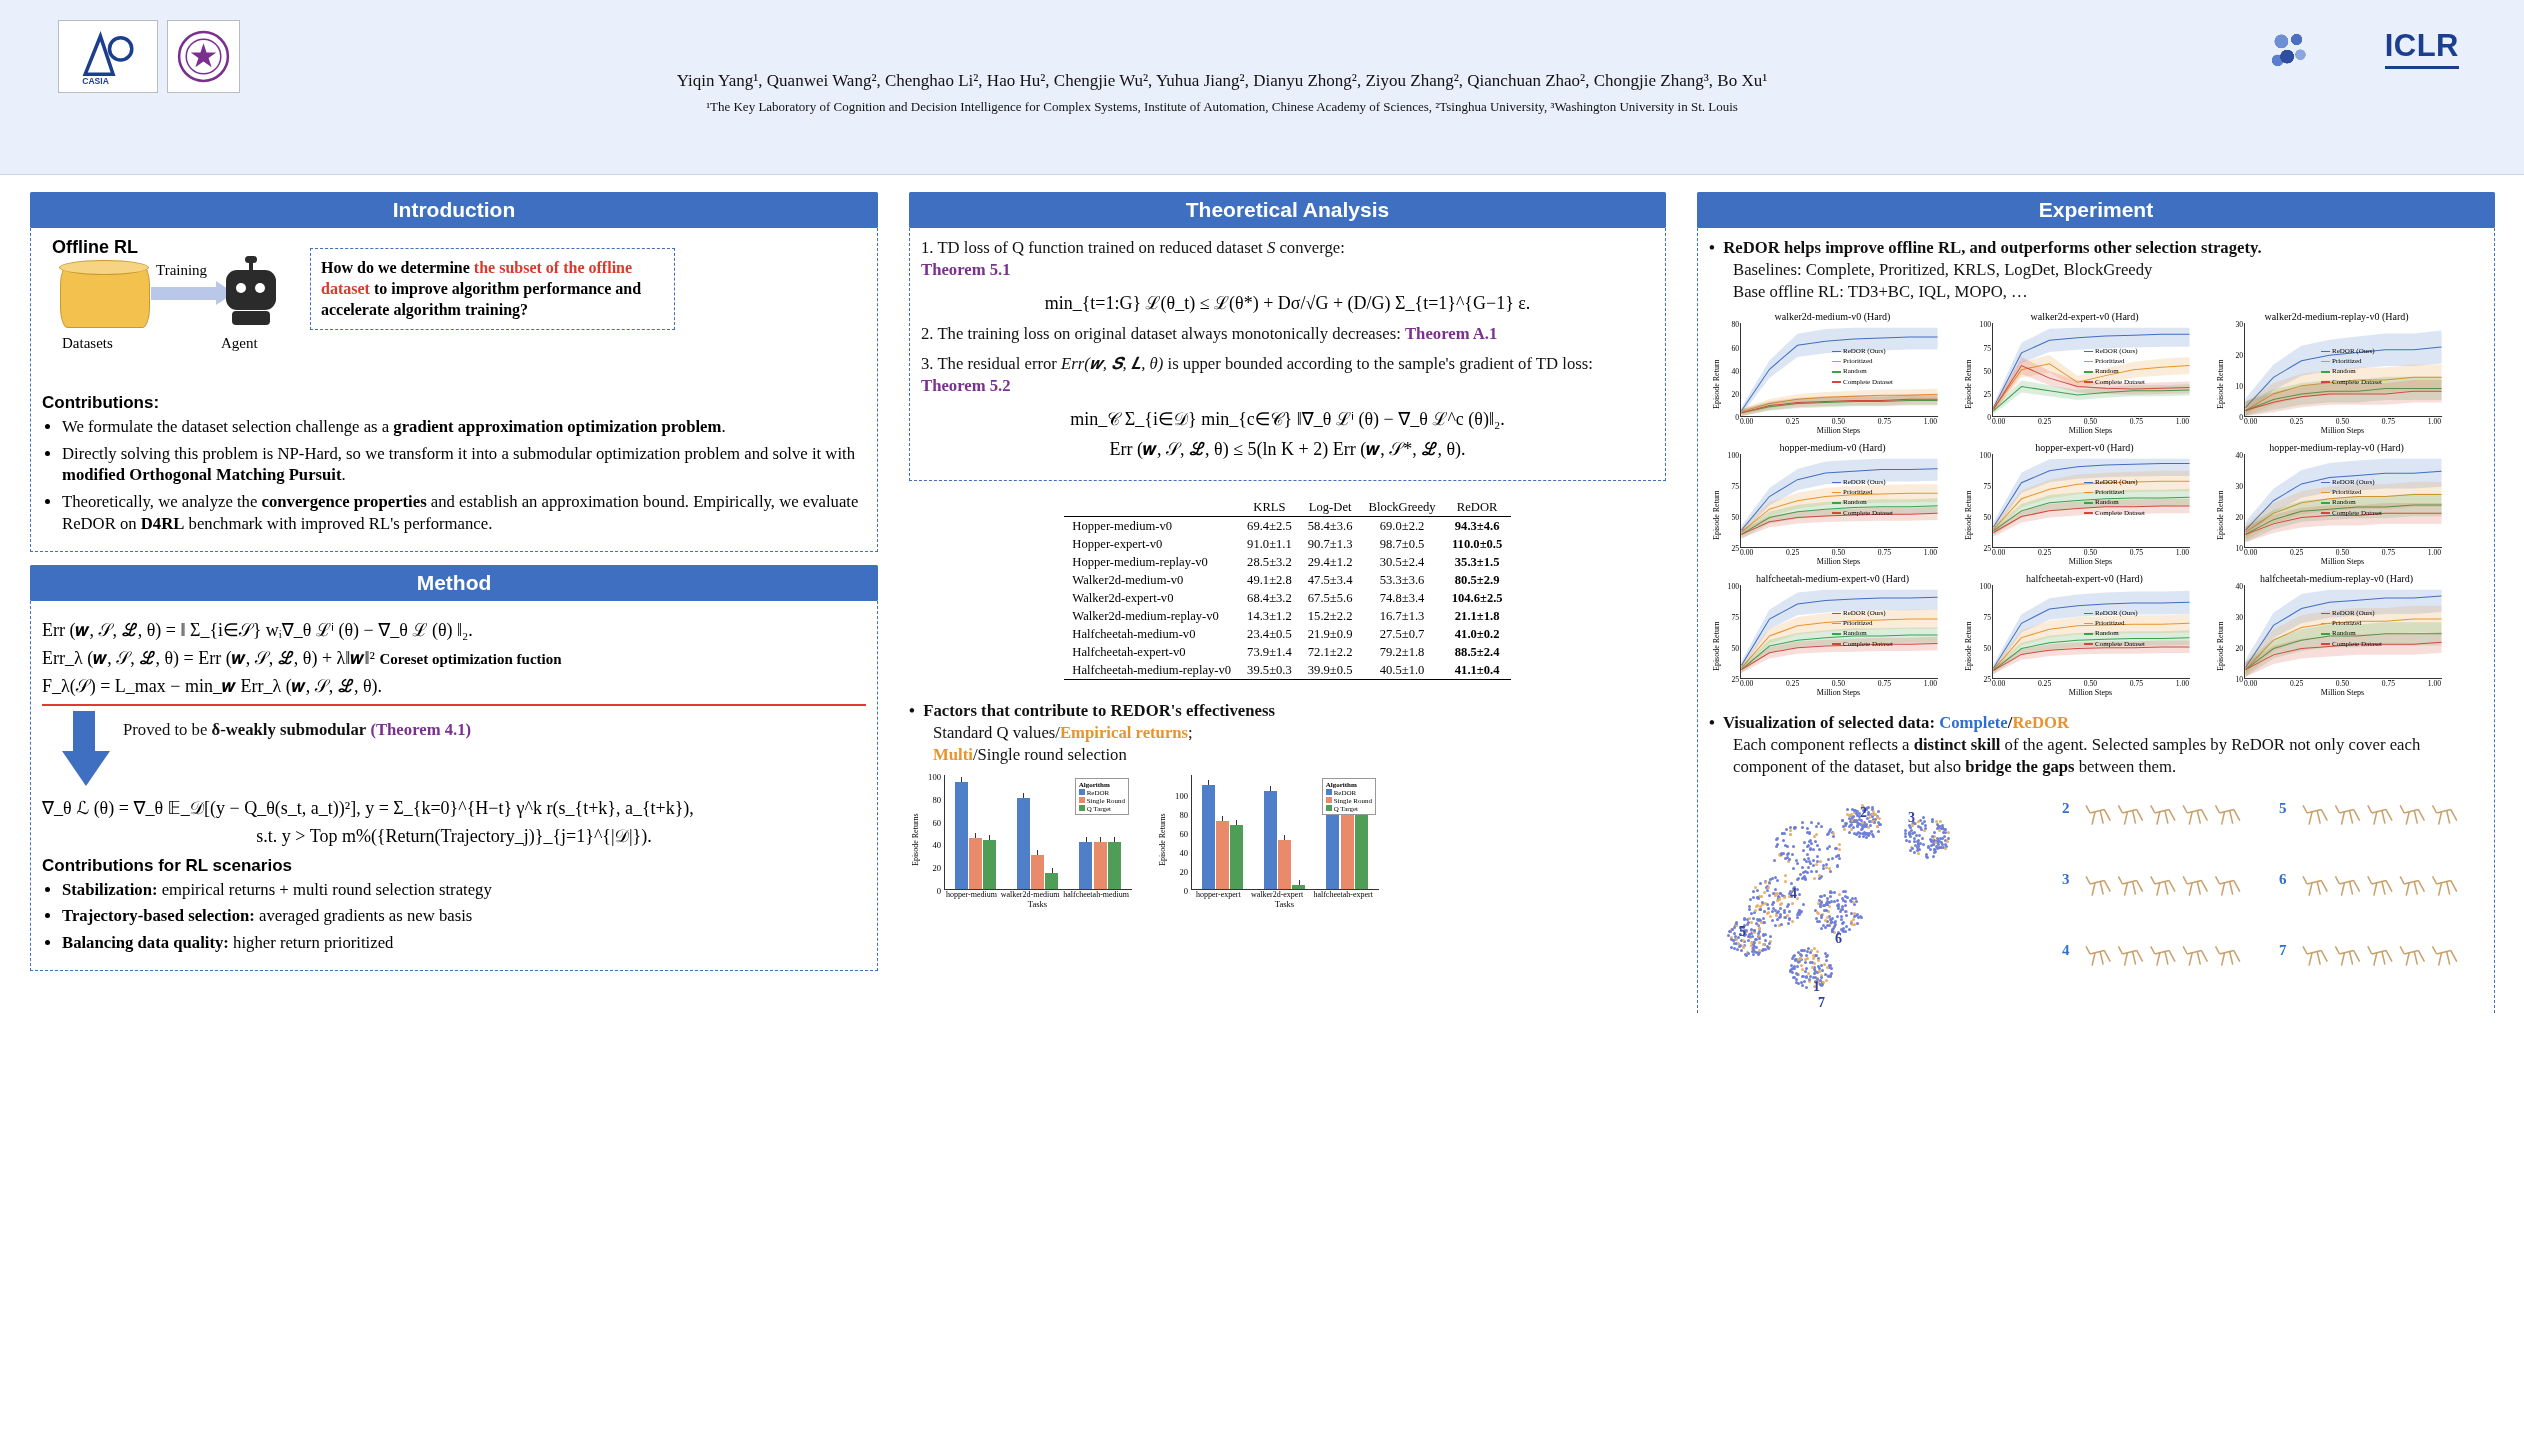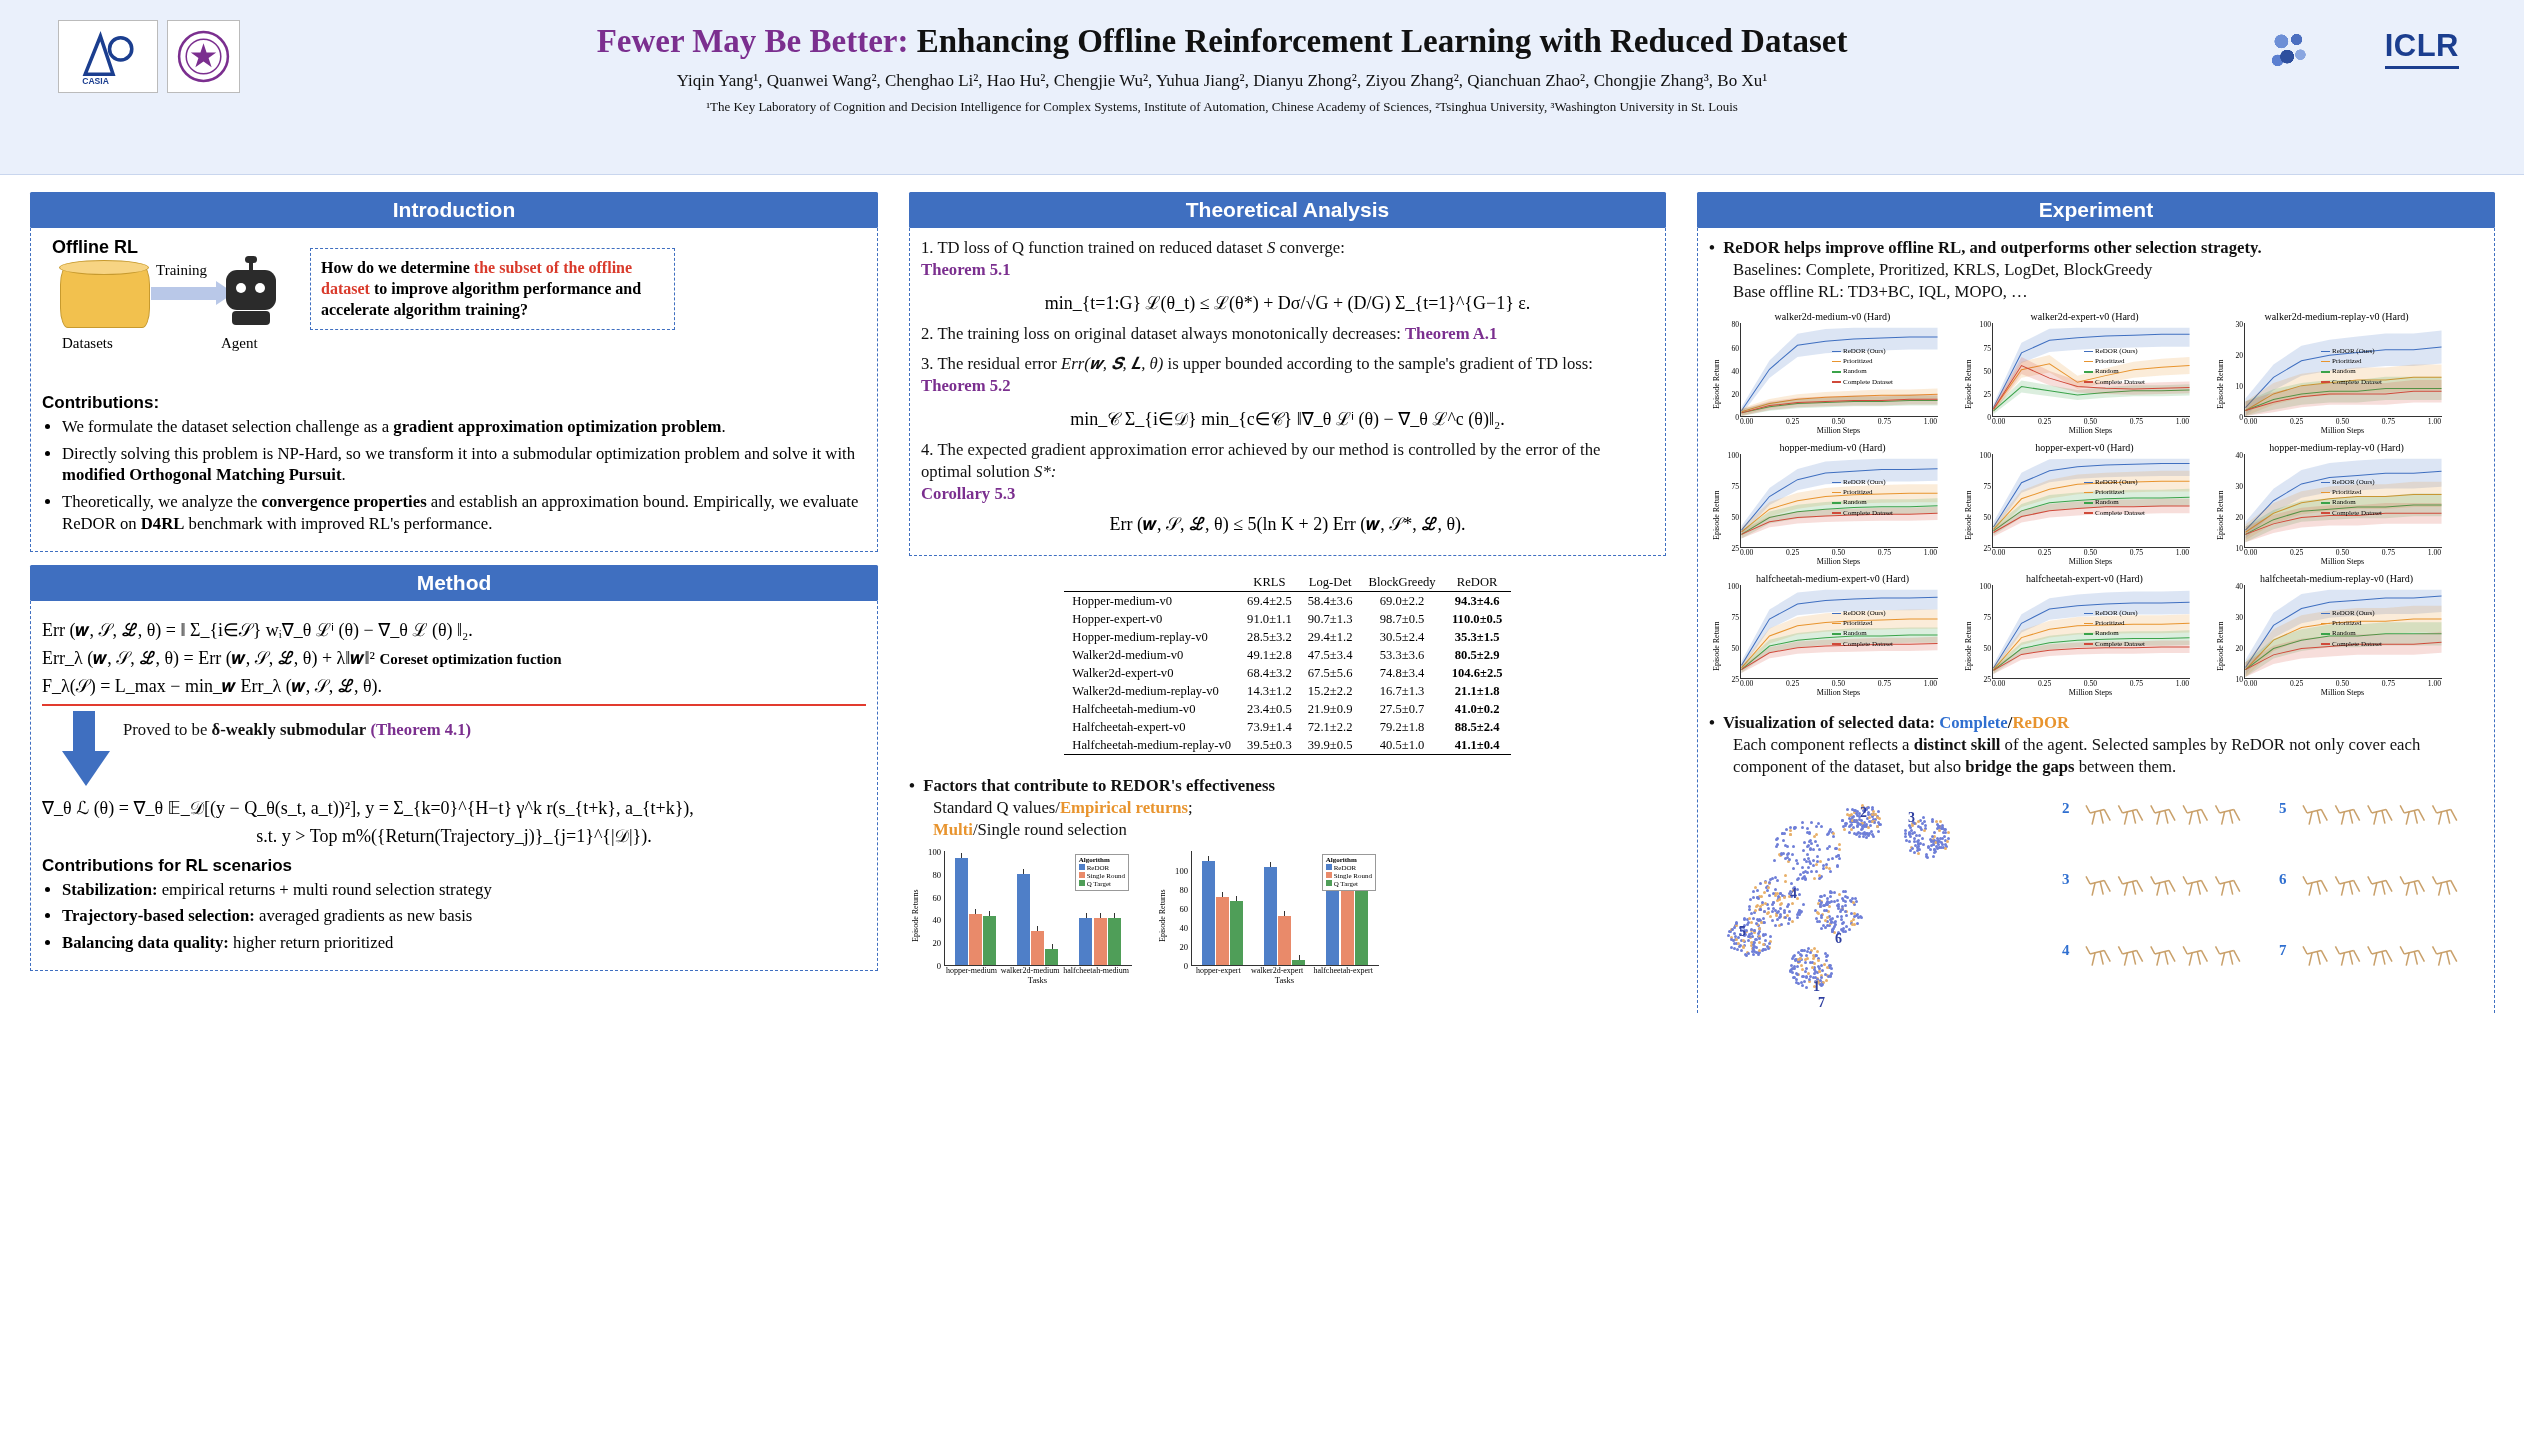--- a/index.html
+++ b/index.html
@@ -148,23 +148,20 @@
     </svg>
   </div>
   <div class="logo-box logo2">
     <svg width="61" height="61" viewBox="0 0 120 120">
       <circle cx="60" cy="60" r="48" fill="none" stroke="#7b2f8f" stroke-width="5"></circle>
       <circle cx="60" cy="60" r="34" fill="none" stroke="#7b2f8f" stroke-width="3"></circle>
       <polygon points="60,34 66,52 85,52 70,63 76,81 60,70 44,81 50,63 35,52 54,52" fill="#7b2f8f"></polygon>
     </svg>
   </div>
 
-  <div class="title">
-    <span class="accent">Fewer May Be Better:</span><span> Enhancing Offline Reinforcement Learning with Reduced Dataset</span>
-  </div>
   <div class="authors">Yiqin Yang¹, Quanwei Wang², Chenghao Li², Hao Hu², Chengjie Wu², Yuhua Jiang²,  Dianyu Zhong², Ziyou Zhang², Qianchuan Zhao², Chongjie Zhang³, Bo Xu¹</div>
   <div class="affil">¹The Key Laboratory of Cognition and Decision Intelligence for Complex Systems, Institute of Automation, Chinese Academy of Sciences, ²Tsinghua University, ³Washington University in St. Louis</div>
 
   <div class="iclr-dots"></div>
   <div class="iclr">ICLR</div>
 </div>
 
 <div class="col col-left">
 
   <div class="section-bar">Introduction</div>
@@ -240,24 +237,20 @@
       <div class="purple">Theorem 5.1</div>
     </div>
     <div class="eq">min_{t=1:G} ℒ(θ_t) ≤ ℒ(θ*) + Dσ/√G + (D/G) Σ_{t=1}^{G−1} ε.</div>
     <div class="body-text">
       <span>2. The training loss on original dataset always monotonically decreases: </span><span class="purple">Theorem A.1</span>
     </div>
     <div class="body-text" style="margin-top:8px;">
       <span>3. The residual error </span><i>Err(𝒘, 𝑺, 𝑳, θ)</i><span> is upper bounded according to the sample's gradient of TD loss: </span><span class="purple">Theorem 5.2</span>
     </div>
     <div class="eq">min_𝒞 Σ_{i∈𝒟} min_{c∈𝒞} ‖∇_θ ℒⁱ (θ) − ∇_θ ℒ^c (θ)‖₂.</div>
-    <div class="body-text">
-      <span>4. The expected gradient approximation error achieved by our method is controlled by the error of the optimal solution </span><i>S*:</i>
-      <div class="purple">Corollary 5.3</div>
-    </div>
     <div class="eq">Err (𝒘, 𝒮, ℒ, θ) ≤ 5(ln K + 2) Err (𝒘, 𝒮*, ℒ, θ).</div>
   </div>
 
   <div style="margin-top:17px;">
     <table class="res">
       <thead>
           <tr>
         <th></th>
         <th>KRLS</th>
         <th>Log-Det</th>

